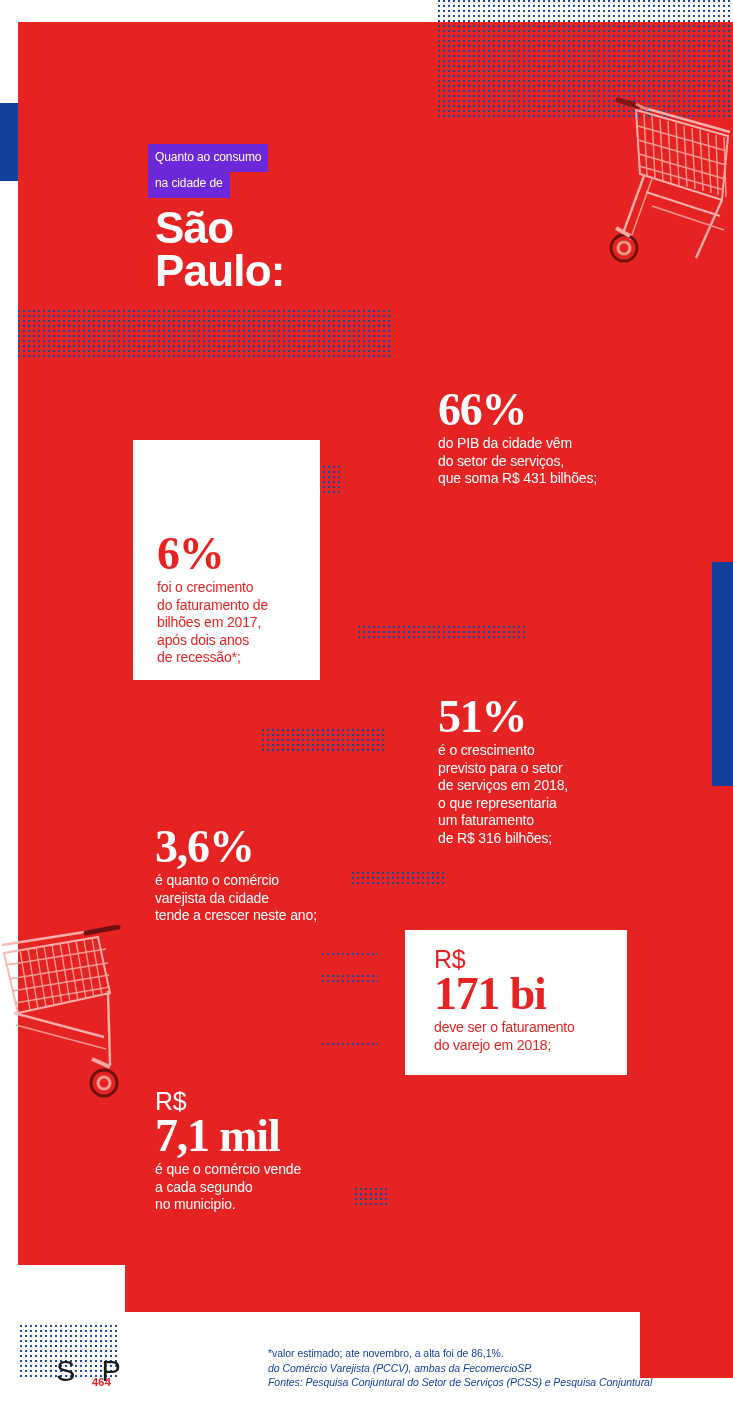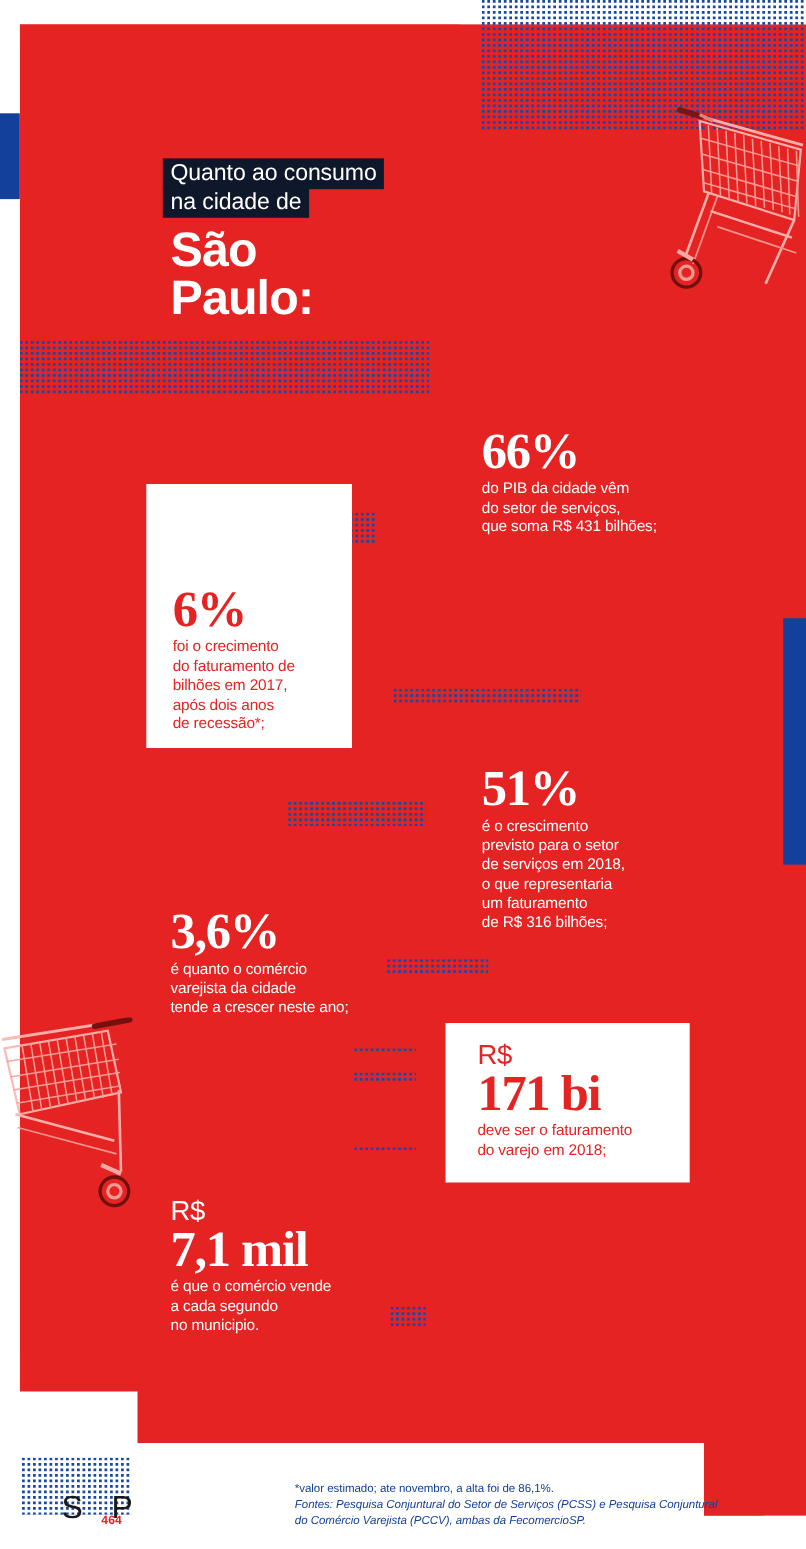--- a/index.html
+++ b/index.html
@@ -39,23 +39,23 @@
       linear-gradient(to right, #000 2.4px, transparent 2.4px),
       linear-gradient(to bottom, #000 2.4px, transparent 2.4px);
     mask-size:5px 5px;
     mask-composite:intersect;
     background-color:#1a49a0;
   }
 
   
   .tagbox {
     position:absolute;
-    background:#0f172a;
+    background:#6d28d9;
     color:#ffffff;
-    font-size:21px;
+    font-size:12px;
     line-height:23px;
     padding:2px 7px 3px 7px;
     white-space:nowrap;
     letter-spacing:-0.1px;
   }
   .city-title {
     position:absolute;
     color:#ffffff;
     font-size:44px;
     line-height:45px;
@@ -304,22 +304,22 @@
   <div class="stat on-red" style="left:155px; top:1088px; width:200px;">
     <span class="cur">R$</span>
     <span class="big">7,1 mil</span>
     <span class="desc" style="white-space:pre-line;">é que o comércio vende
 a cada segundo
 no municipio.</span>
   </div>
 
   <div class="footnote" style="left:268px; top:1346px; width:430px;">
     <span style="display:block;">*valor estimado; ate novembro, a alta foi de 86,1%.</span>
+    <span class="it">do Comércio Varejista (PCCV), ambas da FecomercioSP.</span>
     <span class="it">Fontes: Pesquisa Conjuntural do Setor de Serviços (PCSS) e Pesquisa Conjuntural</span>
-    <span class="it">do Comércio Varejista (PCCV), ambas da FecomercioSP.</span>
   </div>
 
   <div class="logo-wrap" style="left:20px; top:1325px; width:110px; height:70px;">
     <div class="logo-dots" style="left:0px; top:0px; width:100px; height:52px;"></div>
     <div class="logo-sp" style="left:0px; top:32px;margin-left:36px;">S P</div>
     <div class="logo-num" style="left:72px; top:52px;">464</div>
   </div>
 
 </div>
 

